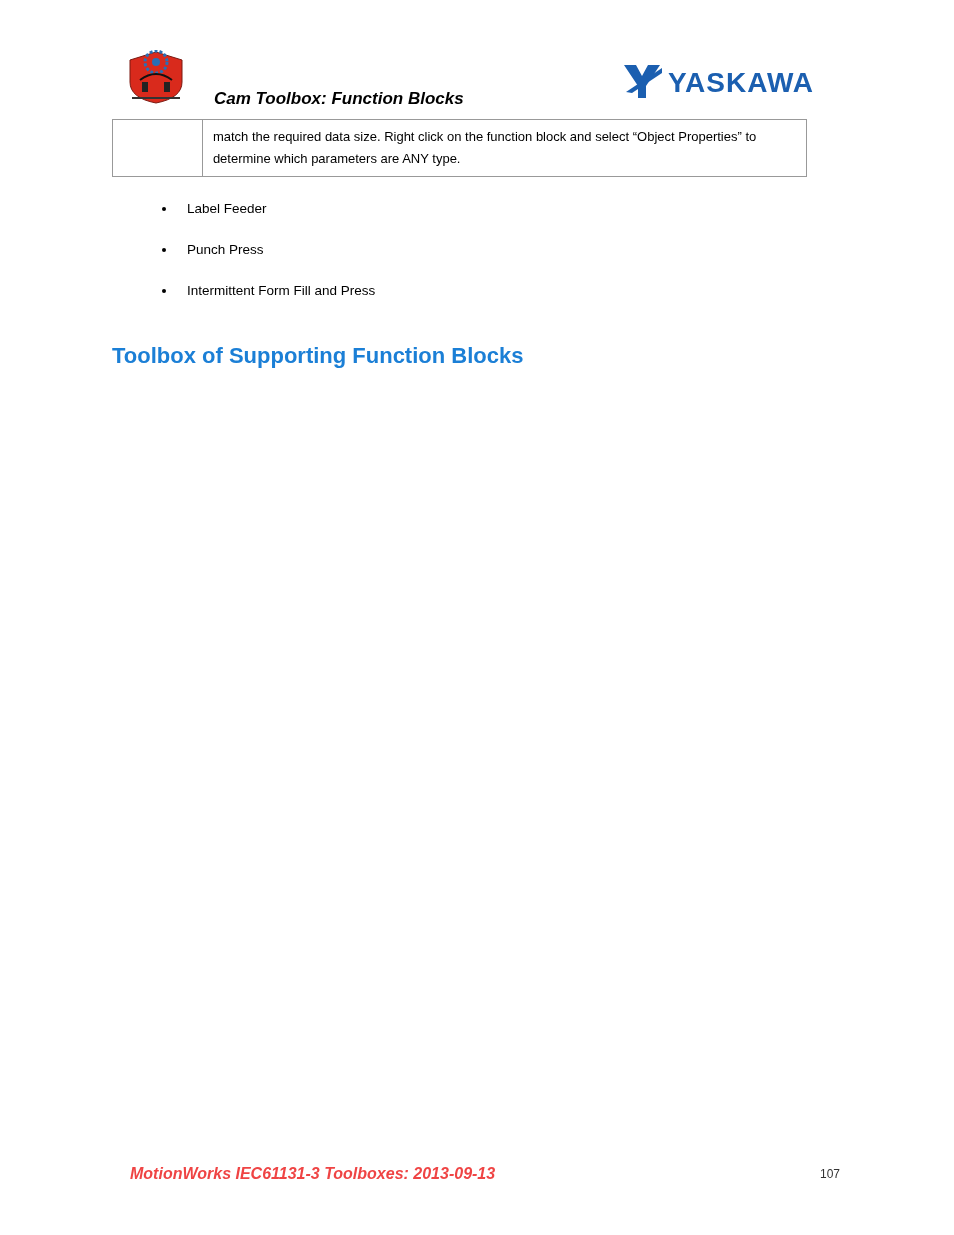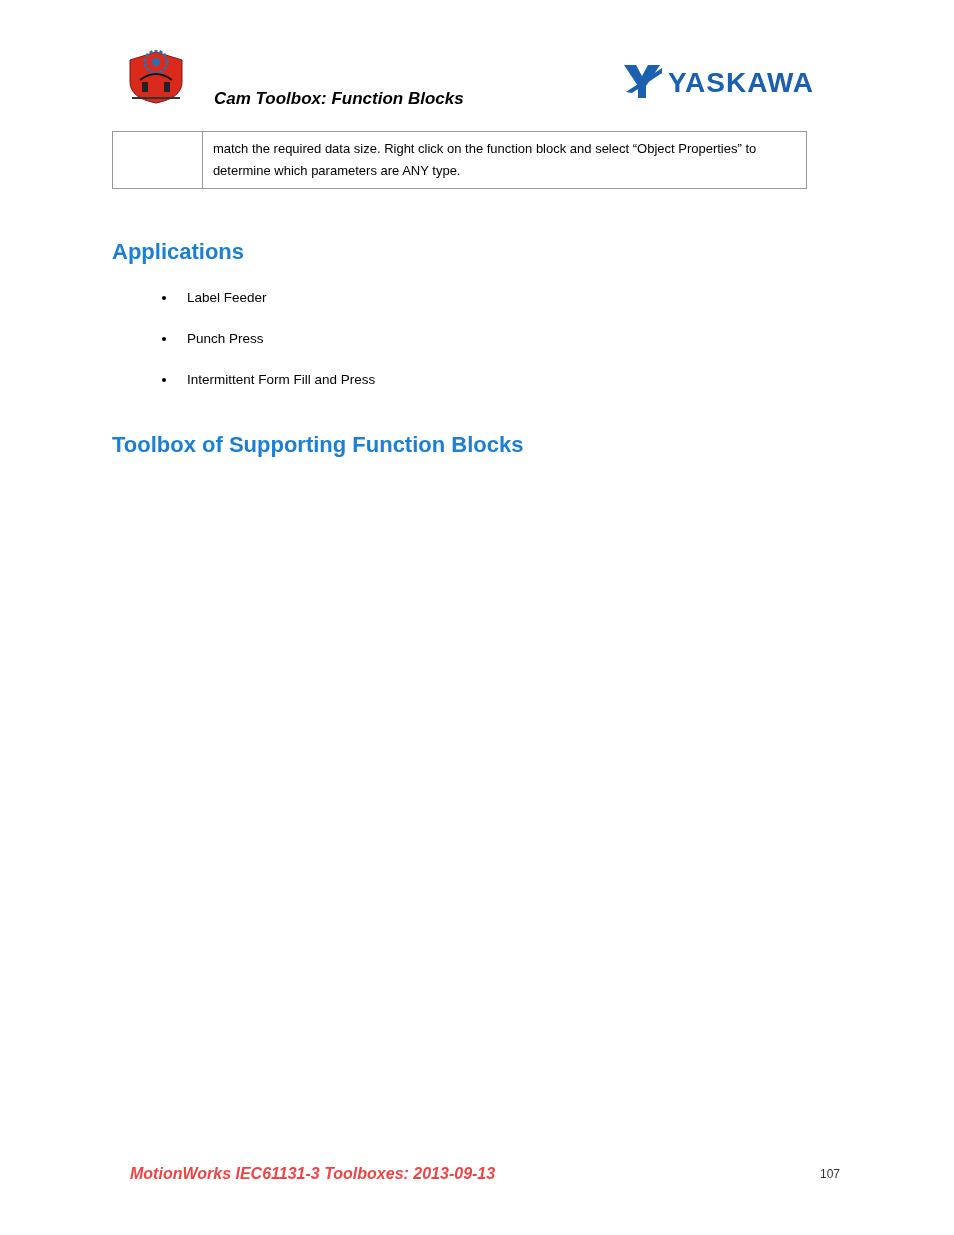--- a/index.html
+++ b/index.html
@@ -42,21 +42,21 @@
     position: absolute;
     right: 0;
     top: 5px;
     width: 220px;
     height: 42px;
   }
   .info-table {
     border-collapse: collapse;
     width: 695px;
     margin-left: 0px;
-    margin-top: 16px;
+    margin-top: 4px;
   }
   .info-table td {
     border: 1px solid #999;
     padding: 6px 10px;
     font-size: 13px;
     line-height: 1.7;
     vertical-align: top;
   }
   .info-table .col1 {
     width: 90px;
@@ -133,21 +133,20 @@
 
   <table class="info-table">
     <tbody>
         <tr>
       <td class="col1"></td>
       <td class="col2">match the required data size. Right click on the function block and select “Object Properties” to determine which parameters are ANY type.</td>
     </tr>
   </tbody>
     </table>
 
-  <h2 class="section">Applications</h2>
 
   <ul class="apps">
     <li>Label Feeder</li>
     <li>Punch Press</li>
     <li>Intermittent Form Fill and Press</li>
   </ul>
 
   <h2 class="section" style="margin-top:45px;">Toolbox of Supporting Function Blocks</h2>
 
 </div>

